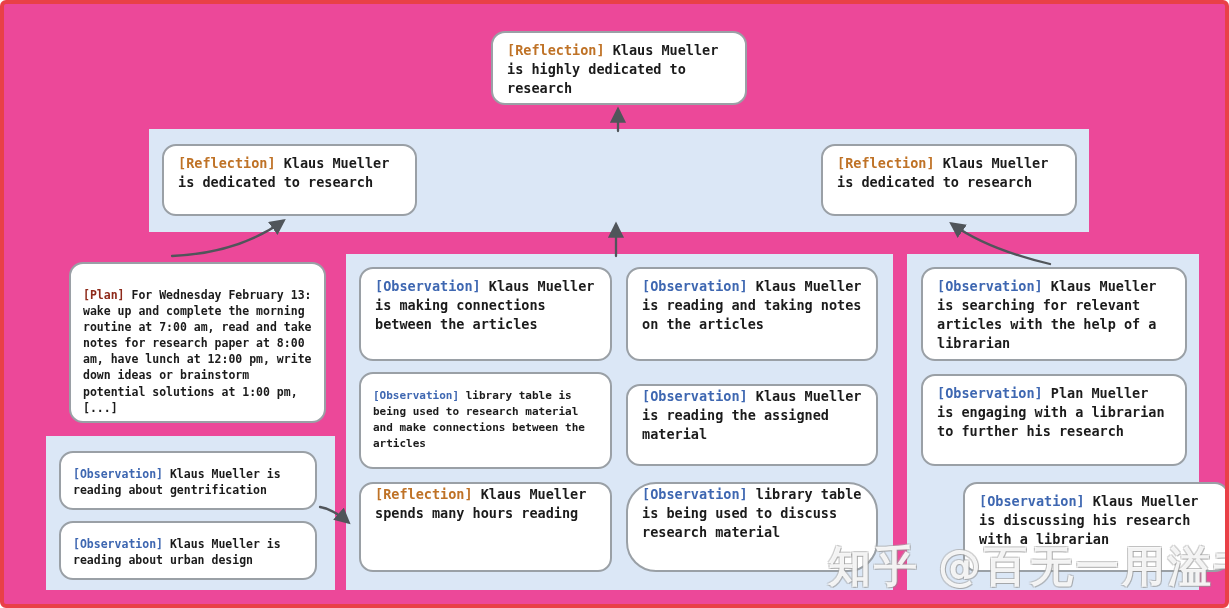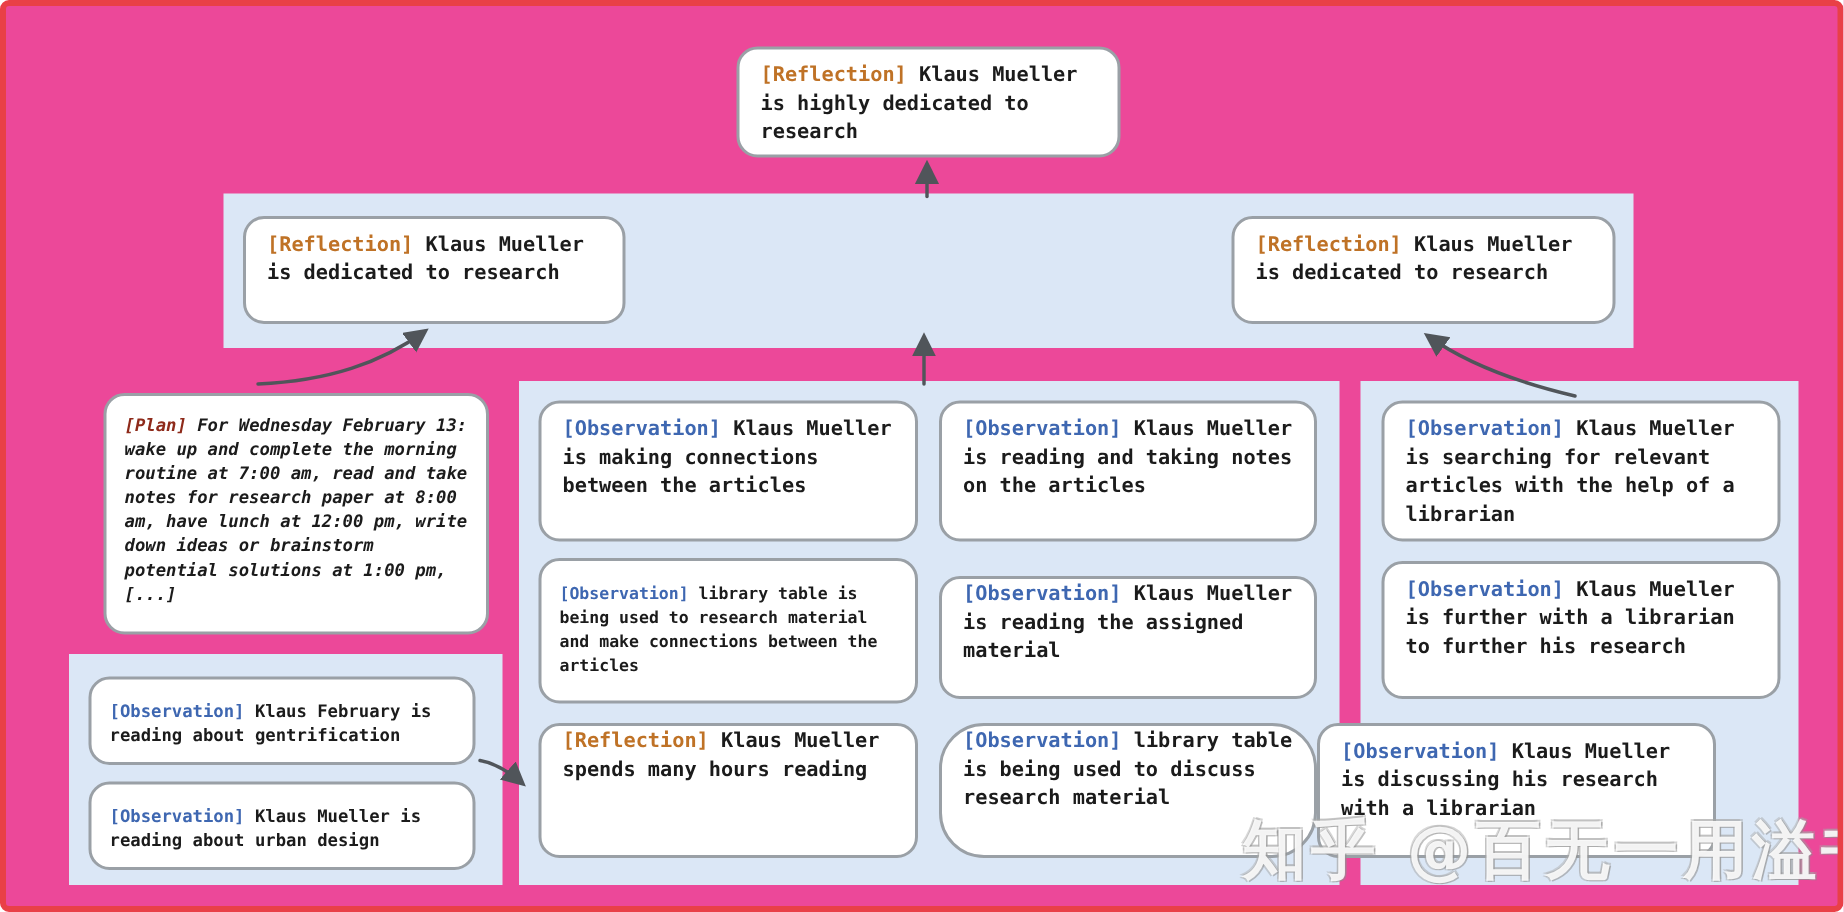--- a/index.html
+++ b/index.html
@@ -34,21 +34,21 @@
     font-weight:bold;
     font-size:13.5px;
     line-height:1.42;
     color:var(--text,#1b1b1b);
     letter-spacing:0;
   }
   .tag{margin-right:1ch;}
   .t-ref{color:var(--tag_reflection,#bf7226);}
   .t-plan{color:var(--tag_plan,#8e2a1a);}
   .t-obs{color:var(--tag_observation,#3e67b1);}
-  .fs-plan{font-size:11.5px;line-height:1.4;padding:11px 12px;font-style:italic;}
+  .fs-plan{font-size:11.5px;line-height:1.4;padding:23px 12px;}
   .fs-bl{font-size:11.5px;line-height:1.4;padding:13px 12px;}
   .fs-sm{font-size:11px;line-height:1.46;padding:14px 12px;}
   .pad-mid{padding-top:1px;}
   .watermark{
     position:absolute;left:824px;top:534px;z-index:5;
     font-family:"DejaVu Sans",sans-serif;
     font-weight:bold;
     font-size:43px;
     letter-spacing:3px;
     white-space:nowrap;
@@ -92,21 +92,21 @@
   </div>
   <div class="node" style="left:817px;top:140px;width:256px;height:72px;">
     <span class="tag t-ref">[Reflection]</span><span>Klaus Mueller is dedicated to research</span>
   </div>
 
   <div class="node fs-plan" style="left:65px;top:258px;width:257px;height:161px;">
     <span class="tag t-plan">[Plan]</span><span>For Wednesday February 13: wake up and complete the morning routine at 7:00 am, read and take notes for research paper at 8:00 am, have lunch at 12:00 pm, write down ideas or brainstorm potential solutions at 1:00 pm, [...]</span>
   </div>
 
   <div class="node fs-bl" style="left:55px;top:447px;width:258px;height:59px;">
-    <span class="tag t-obs">[Observation]</span><span>Klaus February is reading about gentrification</span>
+    <span class="tag t-obs">[Observation]</span><span>Klaus Mueller is reading about gentrification</span>
   </div>
   <div class="node" style="left:355px;top:263px;width:253px;height:94px;">
     <span class="tag t-obs">[Observation]</span><span>Klaus Mueller is making connections between the articles</span>
   </div>
 
   <div class="node fs-bl" style="left:55px;top:517px;width:258px;height:59px;">
     <span class="tag t-obs">[Observation]</span><span>Klaus Mueller is reading about urban design</span>
   </div>
   <div class="node fs-sm" style="left:355px;top:368px;width:253px;height:97px;">
     <span class="tag t-obs">[Observation]</span><span>library table is being used to research material and make connections between the articles</span>
@@ -122,21 +122,21 @@
     <span class="tag t-obs">[Observation]</span><span>Klaus Mueller is reading the assigned material</span>
   </div>
   <div class="node pad-mid" style="left:622px;top:478px;width:252px;height:90px;border-radius:30px;">
     <span class="tag t-obs">[Observation]</span><span>library table is being used to discuss research material</span>
   </div>
 
   <div class="node" style="left:917px;top:263px;width:266px;height:94px;">
     <span class="tag t-obs">[Observation]</span><span>Klaus Mueller is searching for relevant articles with the help of a librarian</span>
   </div>
   <div class="node" style="left:917px;top:370px;width:266px;height:92px;">
-    <span class="tag t-obs">[Observation]</span><span>Klaus Mueller is further with a librarian to further his research</span>
+    <span class="tag t-obs">[Observation]</span><span>Plan Mueller is engaging with a librarian to further his research</span>
   </div>
-  <div class="node" style="left:874px;top:478px;width:266px;height:90px;">
+  <div class="node" style="left:959px;top:478px;width:266px;height:90px;">
     <span class="tag t-obs">[Observation]</span><span>Klaus Mueller is discussing his research with a librarian</span>
   </div>
 
   <div class="watermark">知乎 @百无一用溢书生</div>
 
 </div>
 
 </body></html>

